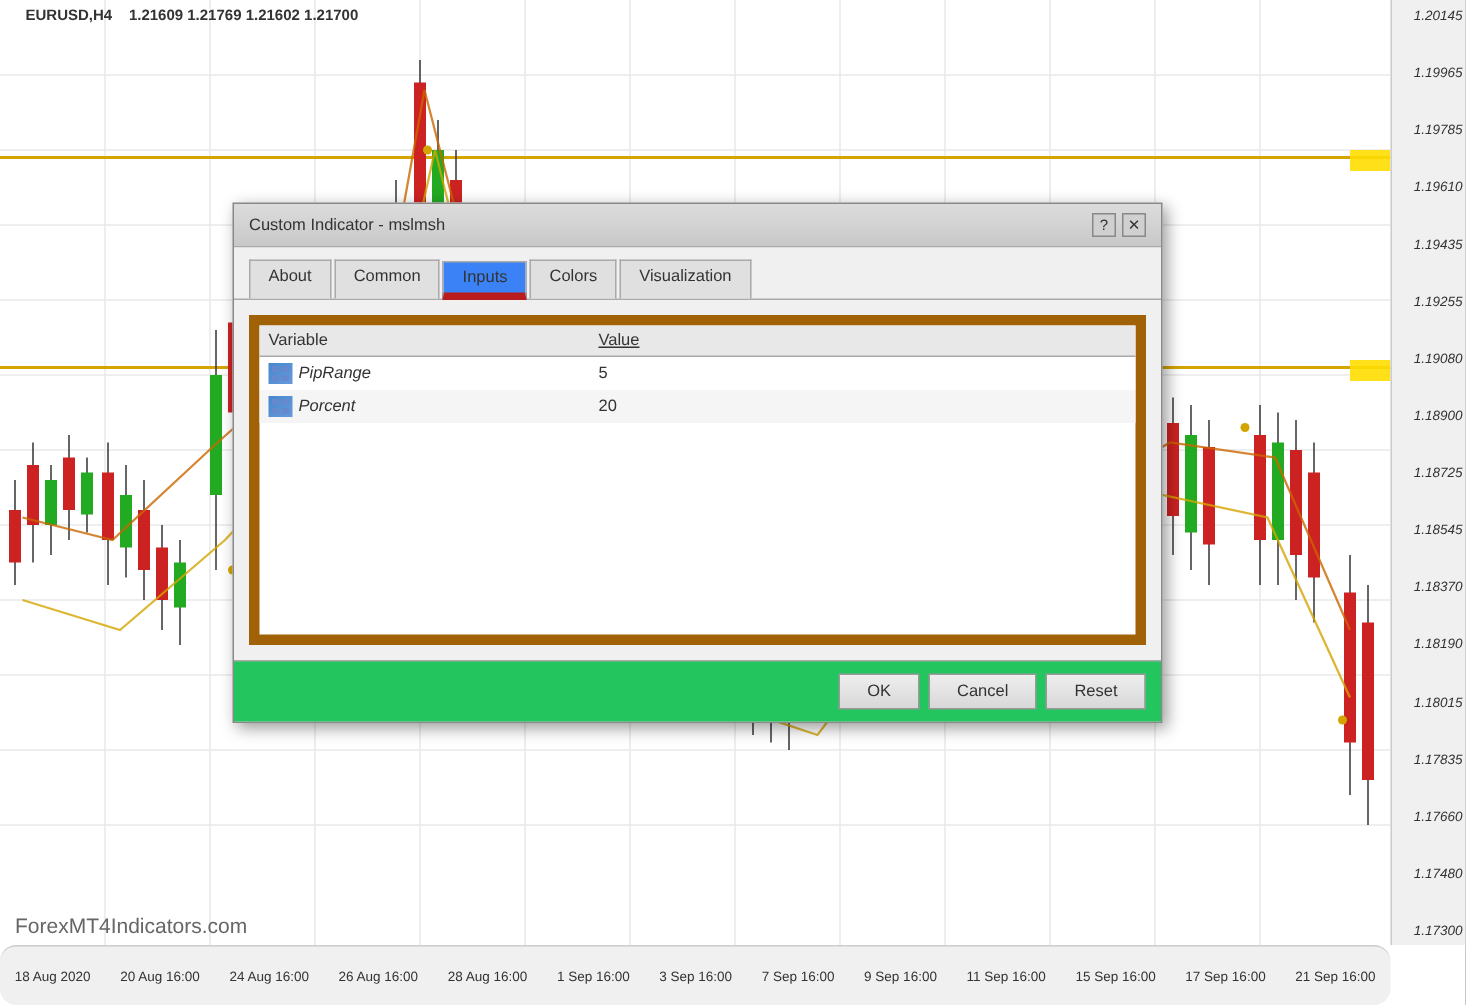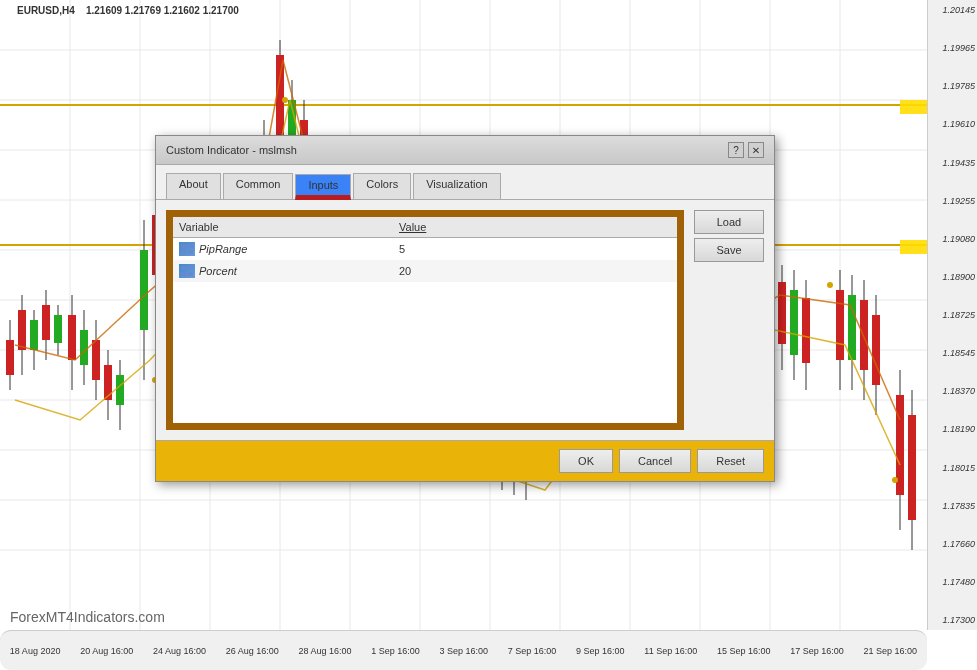--- a/index.html
+++ b/index.html
@@ -259,21 +259,21 @@
       text-align: center;
       color: #333;
     }
 
     
     .dialog-footer {
       display: flex;
       justify-content: flex-end;
       padding: 8px 10px;
       gap: 6px;
-      background: #eab308;
+      background: #22c55e;
       border-top: 1px solid #aaa;
     }
 
     .footer-btn {
       padding: 5px 18px;
       font-size: 11px;
       background: linear-gradient(to bottom, #eeeeee, #d8d8d8);
       border: 1px solid #999;
       cursor: pointer;
       color: #333;
@@ -569,24 +569,20 @@
             <rect x="7" y="0" width="5" height="4" fill="#6688cc"></rect>
             <rect x="0" y="6" width="5" height="4" fill="#6688cc"></rect>
             <rect x="7" y="6" width="5" height="4" fill="#6688cc"></rect>
           </svg>
         </div>
         <span class="row-var-name">Porcent</span>
         <span class="row-val">20</span>
       </div>
     </div>
 
-    <div class="dialog-right-btns">
-      <button class="action-btn">Load</button>
-      <button class="action-btn">Save</button>
-    </div>
   </div>
 
   <div class="dialog-footer">
     <button class="footer-btn">OK</button>
     <button class="footer-btn">Cancel</button>
     <button class="footer-btn">Reset</button>
   </div>
 </div>
 
 </body></html>

